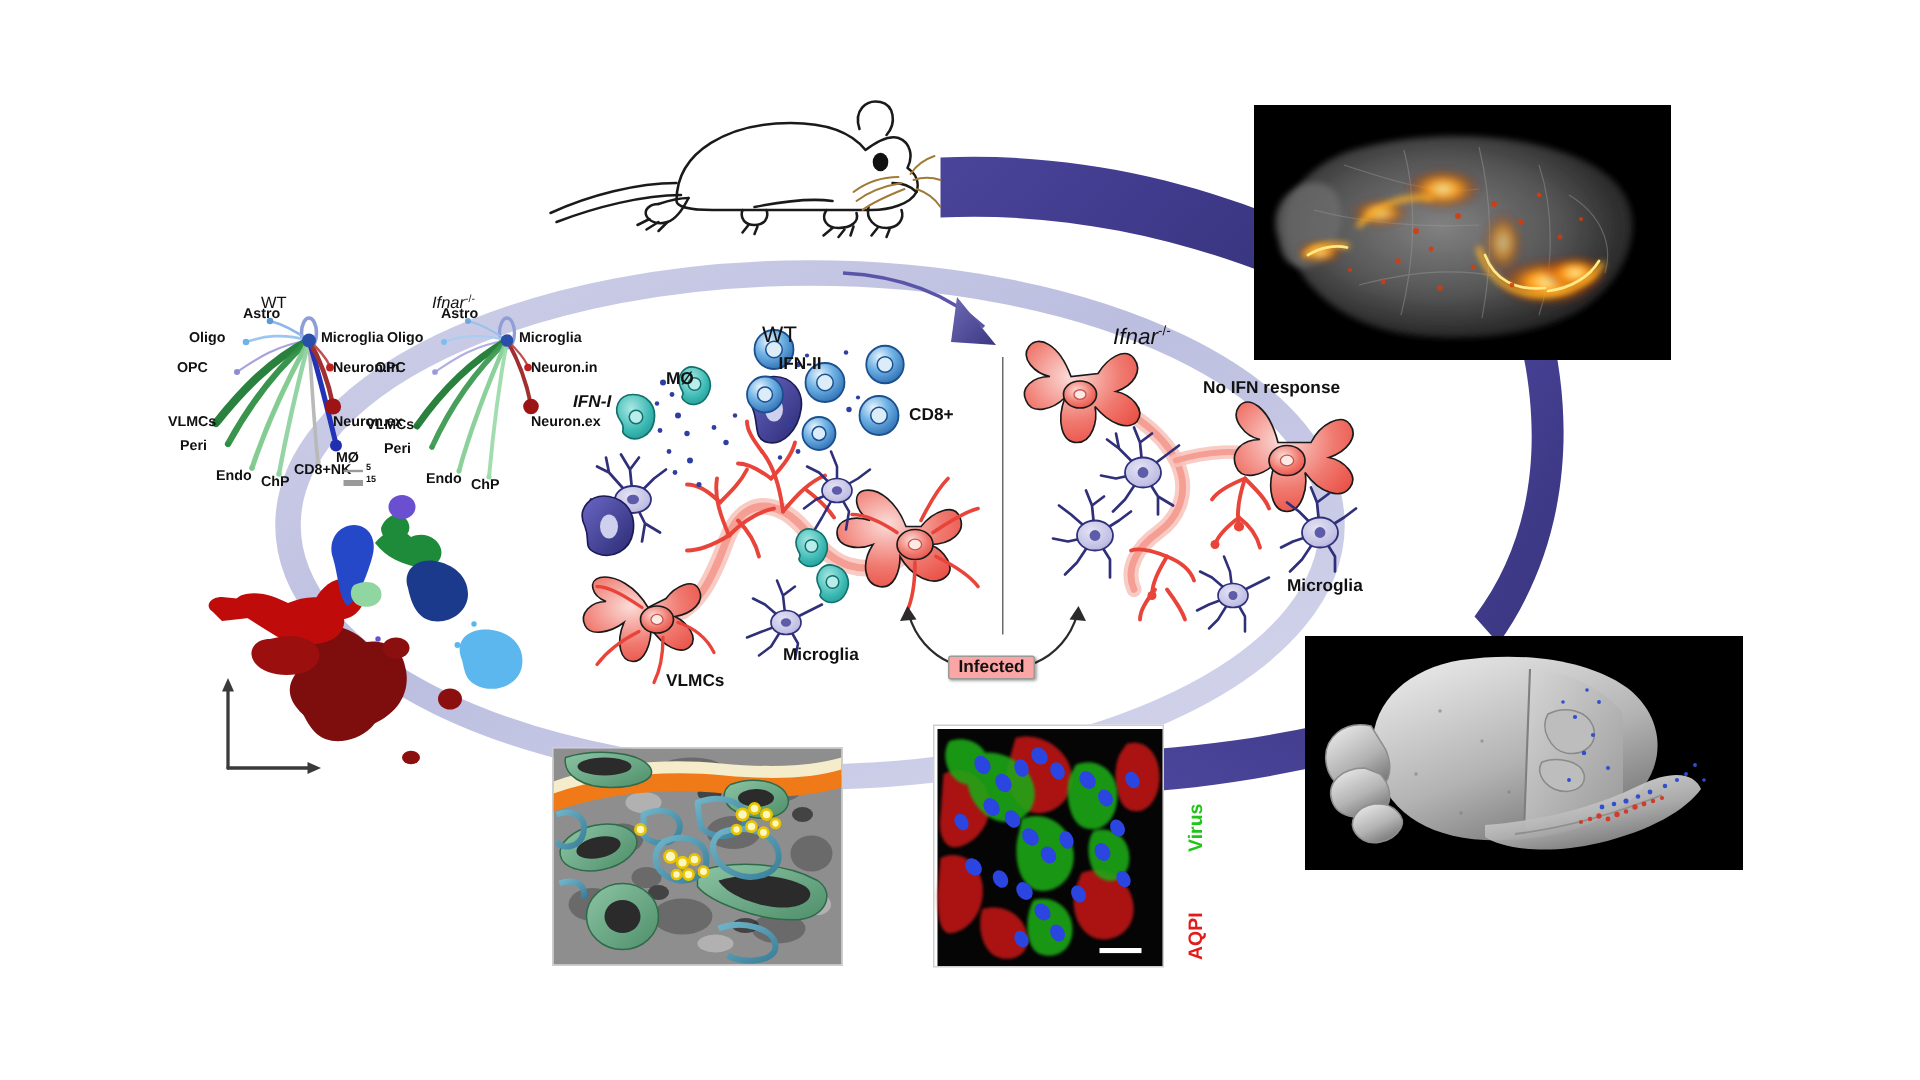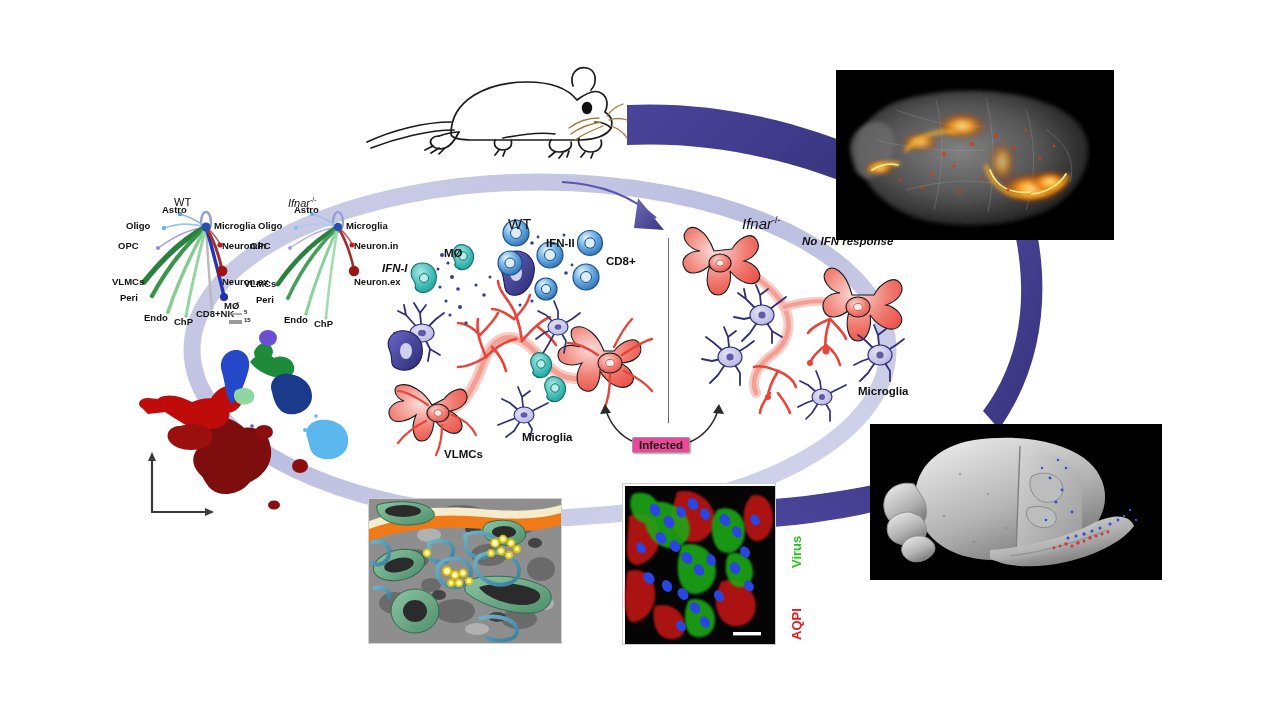--- a/index.html
+++ b/index.html
@@ -6,21 +6,21 @@
   body{width:1280px;height:720px;position:relative;overflow:hidden;
        font-family:"Liberation Sans",sans-serif;color:#111;}
   #stage{position:absolute;inset:0;width:1280px;height:720px;}
   .abs{position:absolute;}
   svg{overflow:visible;}
   .netlbl{position:absolute;font-size:9.5px;font-weight:700;white-space:nowrap;color:#111;}
   .panel-title{position:absolute;font-size:15px;font-weight:400;color:#111;}
   .img-frame{position:absolute;background:#000;overflow:hidden;}
   .cell-lbl{position:absolute;font-size:11.5px;font-weight:700;color:#111;white-space:nowrap;}
   .vert{position:absolute;transform-origin:left top;font-weight:700;font-size:13px;white-space:nowrap;}
-  .infected-box{position:absolute;background:#ec4899;border:1px solid #9a9a9a;
+  .infected-box{position:absolute;background:#fca5a5;border:1px solid #9a9a9a;
       border-radius:2px;padding:1px 6px;font-size:11.5px;font-weight:700;
       box-shadow:1px 1px 2px rgba(0,0,0,.35);}
   .scalelbl{position:absolute;font-size:6px;font-weight:700;color:#111;}
 </style>
 </head>
 <body>
 
 <div id="stage">
 
   <svg class="abs" style="left:170px;top:165px;" width="740" height="370" viewBox="0 0 740 370">
@@ -468,22 +468,22 @@
           <circle cx="192" cy="50" r="1.4"></circle>
         <circle cx="146" cy="68" r="1.8"></circle>
           <circle cx="152" cy="86" r="1.6"></circle>
         <circle cx="140" cy="90" r="1.5"></circle>
           <circle cx="184" cy="20" r="1.5"></circle>
       </g>
     </svg>
 
     <div class="cell-lbl" style="left:2px;top:47px;font-style:italic;">IFN-I</div>
     <div class="cell-lbl" style="left:64px;top:32px;">MØ</div>
-    <div class="cell-lbl" style="left:166px;top:22px;text-align:center;">IFN-II</div>
-    <div class="cell-lbl" style="left:226px;top:40px;">CD8+</div>
+    <div class="cell-lbl" style="left:139px;top:22px;text-align:center;">IFN-II</div>
+    <div class="cell-lbl" style="left:226px;top:56px;">CD8+</div>
     <div class="cell-lbl" style="left:142px;top:216px;">Microglia</div>
     <div class="cell-lbl" style="left:64px;top:233px;">VLMCs</div>
   </div>
 
   <div class="abs" style="left:680px;top:215px;width:240px;height:230px;">
     <div class="panel-title" style="left:62px;top:0px;font-style:italic;">
       <span>Ifnar</span><span style="font-size:9px;vertical-align:super;font-style:normal;">-/-</span>
     </div>
 
     <svg width="240" height="230" viewBox="0 0 240 230">
@@ -572,21 +572,21 @@
           <path d="M142,182 L140,166 M140,166 L136,156"></path>
           <path d="M142,182 L158,174 M158,174 L166,170"></path>
           <path d="M142,182 L150,196 M150,196 L150,206"></path>
           <path d="M142,182 L132,198 M132,198 L126,204"></path>
         </g>
         <ellipse cx="142" cy="182" rx="10" ry="8" fill="url(#micGrad)" stroke="#2f2f7a" stroke-width="1.1"></ellipse>
         <circle cx="142" cy="182" r="3" fill="#5e5ba8"></circle>
       </g>
     </svg>
 
-    <div class="cell-lbl" style="left:122px;top:20px;font-style:italic;">No IFN response</div>
+    <div class="cell-lbl" style="left:122px;top:38px;">No IFN response</div>
     <div class="cell-lbl" style="left:178px;top:170px;">Microglia</div>
   </div>
 
   <svg class="abs" style="left:598px;top:392px;" width="165" height="75" viewBox="0 0 165 75">
     <g fill="none" stroke="#2b2b2b" stroke-width="1.5">
       <path d="M36,50 C22,44 12,32 8,18"></path>
       <path d="M92,50 C106,44 116,32 120,18"></path>
     </g>
     <path d="M7,12 L2,22 L13,21 Z" fill="#2b2b2b"></path>
     <path d="M121,12 L115,21 L126,22 Z" fill="#2b2b2b"></path>

